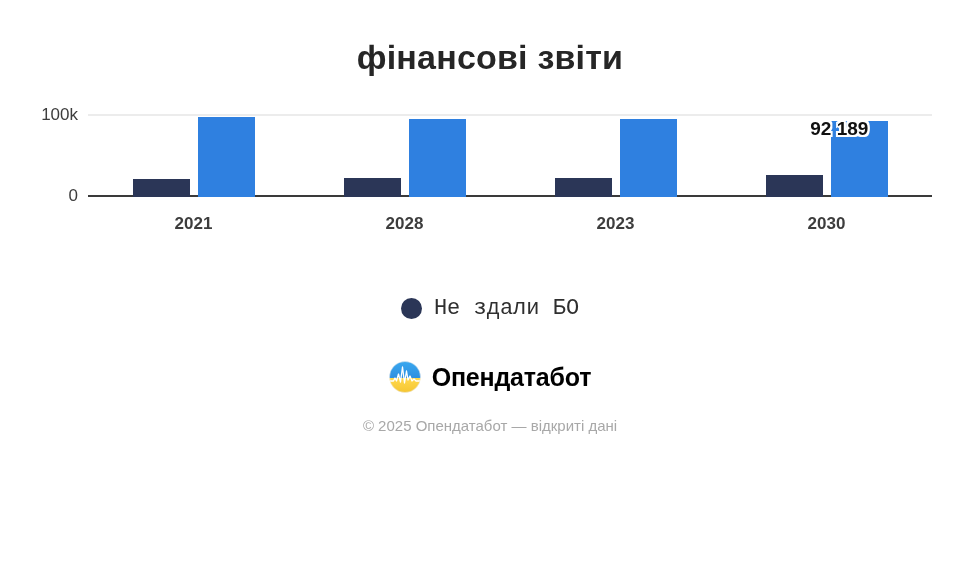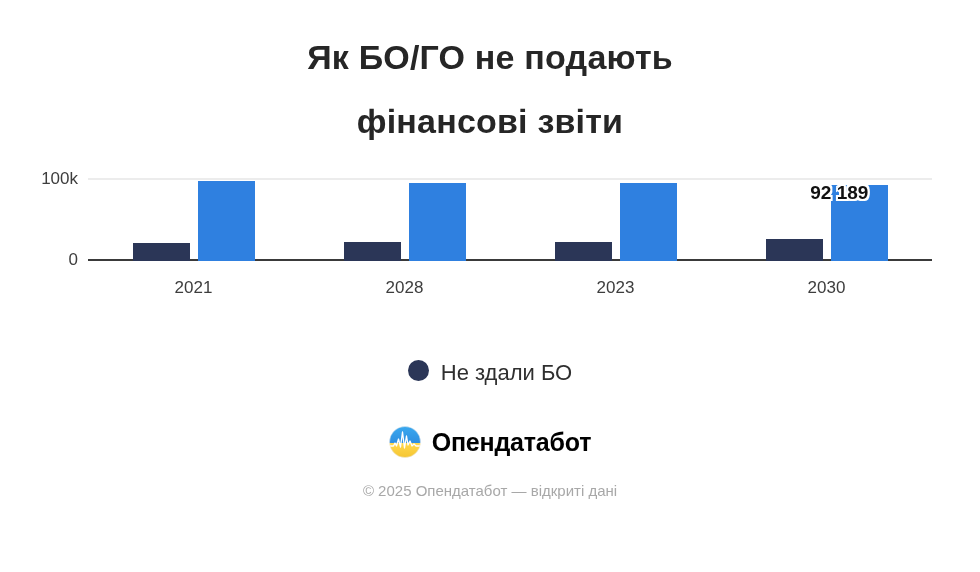--- a/index.html
+++ b/index.html
@@ -117,20 +117,21 @@
   }
   .bar.dark   { background: #2b3657; }
   .bar.blue   { background: #2f80e0; }
 
   .x-labels {
     position: absolute;
     left: 88px;
     right: 48px;
     top: 112px;
     display: flex;
+    font-weight: bold;
   }
   .x-label {
     flex: 1 1 0;
     text-align: center;
     font-size: 17px;
     color: #3d3d3d;
   }
 
   
   .value-label {
@@ -149,22 +150,23 @@
   
   .legend {
     margin-top: 44px;
     display: flex;
     justify-content: center;
     align-items: center;
     gap: 58px;
   }
   .legend-item {
     display: flex;
-    align-items: flex-start;
+    align-items: center;
     gap: 12px;
+    font-family: Liberation Mono, monospace;
   }
   .legend-dot {
     width: 21px;
     height: 21px;
     border-radius: 50%;
     flex: none;
   }
   .legend-text {
     font-size: 22px;
     color: #2f2f2f;
@@ -195,21 +197,20 @@
     font-size: 15px;
     color: #a8a8a8;
   }
 </style>
 </head>
 <body>
 
 <div class="page">
 
   <div class="title-block">
-    <div class="title-line first">Як БО/ГО не подають</div>
     <div class="title-line">фінансові звіти</div>
   </div>
 
   <div class="chart-area">
 
     <div class="y-labels">
       <div class="y-label top">100k</div>
       <div class="y-label zero">0</div>
     </div>
 

